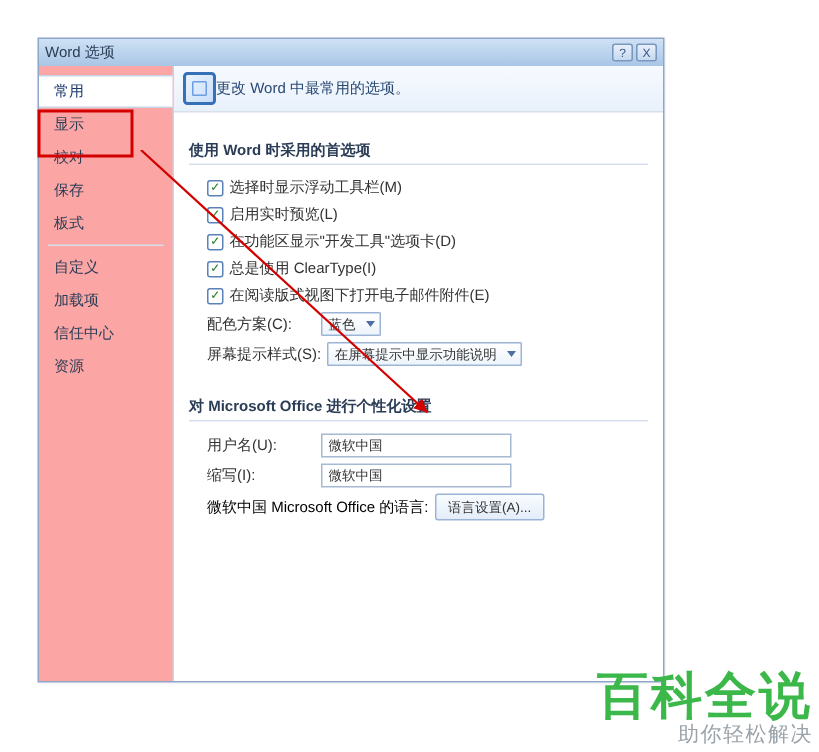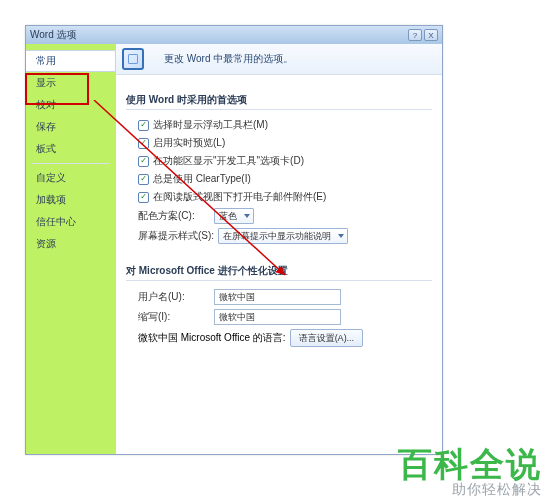--- a/index.html
+++ b/index.html
@@ -18,40 +18,40 @@
   .titlebar-buttons { display: flex; gap: 2px; }
   .tb-btn {
     width: 14px; height: 12px; background: linear-gradient(#e8f0fb,#c6d9f0);
     border: 1px solid #7a97be; border-radius: 2px;
     display:flex;align-items:center;justify-content:center;font-size:8px;color:#3a5684;cursor:pointer;
   }
 
   .body { display: flex; height: calc(100% - 18px); }
 
   .sidebar {
-    width: 90px; background: #bef264; border-right: 1px solid #c7d4e6;
+    width: 90px; background: #fca5a5; border-right: 1px solid #c7d4e6;
     padding: 6px 0; font-size: 10px;
   }
   .sidebar-item {
     padding: 3px 10px; color: #2b3d56; cursor: pointer;
     border-top:1px solid transparent;border-bottom:1px solid transparent;
   }
   .sidebar-item.active {
     background:#fff;border-top:1px solid #c7d4e6;border-bottom:1px solid #c7d4e6;
     color:#1a3a6e;
   }
   .sidebar-sep { border-top:1px solid #d6dfeb; margin:3px 6px; }
   .highlight-box {
     position:absolute; border:2px solid #d30000; pointer-events:none;
     top:73px; left:25px; width:64px; height:32px;
   }
 
   .content { flex:1; padding:8px 10px 10px 10px; overflow:hidden; }
   .banner {
-    display:flex; align-items:center; gap:20px;
+    display:flex; align-items:center; gap:0;
     border-bottom:1px solid #d6dfeb;
     background:linear-gradient(#f7faff,#e9f1fb);
     padding:4px 6px; margin:-8px -10px 8px -10px;
   }
   .banner-icon {
     width:22px;height:22px;border:2px solid #3671b8;border-radius:3px;position:relative;
     background:linear-gradient(135deg,#eaf3ff,#c9defb);
   }
   .banner-icon::after{content:"";position:absolute;inset:4px;border:1px solid #6b9de0;border-radius:1px;}
   .banner-text { font-size:10px; color:#294974; }

